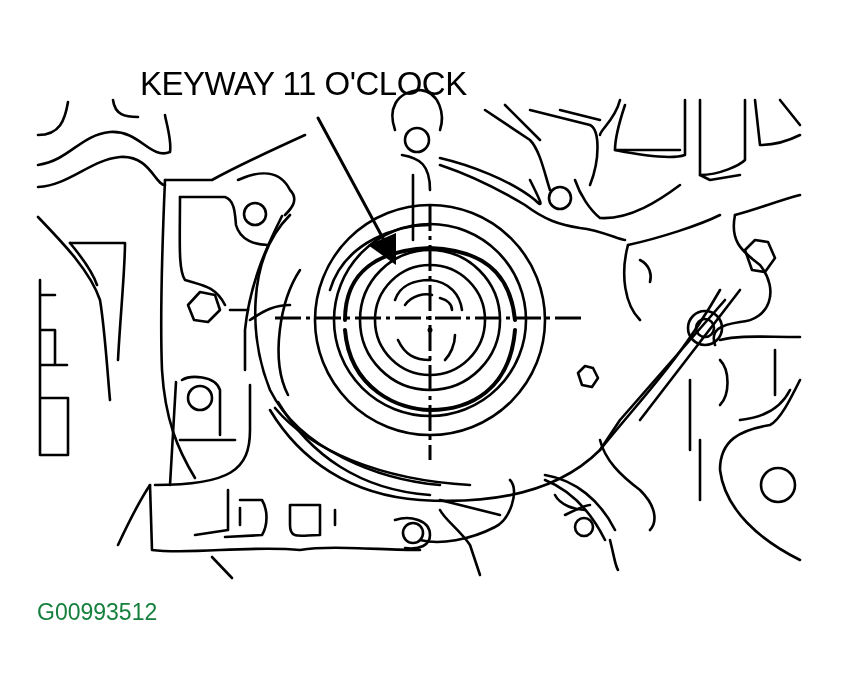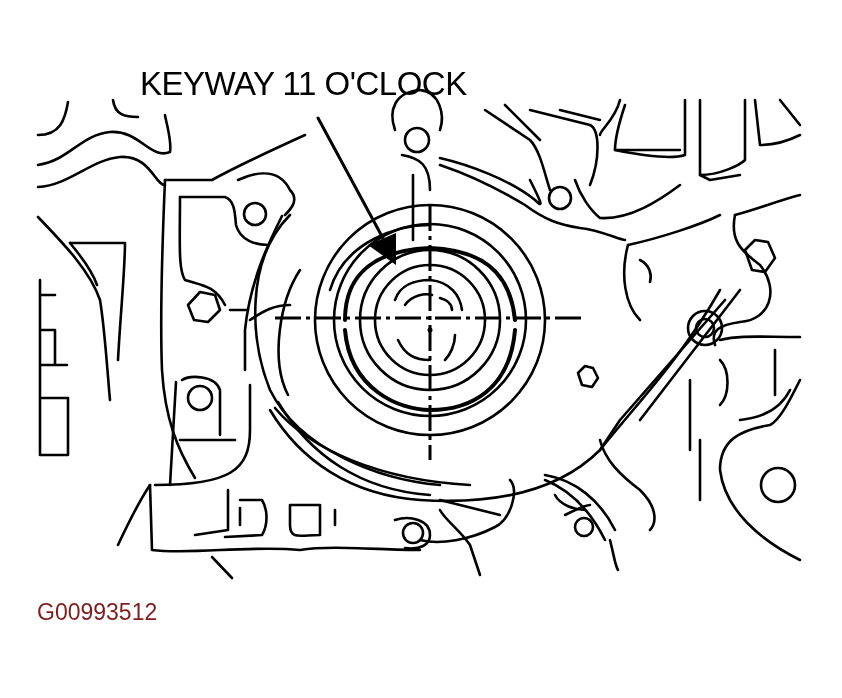--- a/index.html
+++ b/index.html
@@ -6,21 +6,21 @@
     body { width: 842px; height: 698px; position: relative; overflow: hidden; }
     .callout {
       position: absolute; left: 140px; top: 64px;
       font-family: "Liberation Sans", sans-serif;
       font-size: 33px; color: #000; letter-spacing: -0.5px;
       line-height: 40px; white-space: nowrap;
     }
     .figid {
       position: absolute; left: 37px; top: 598px;
       font-family: "Liberation Sans", sans-serif;
-      font-size: 23px; color: #7f1d1d; line-height: 28px; white-space: nowrap;
+      font-size: 23px; color: #15803d; line-height: 28px; white-space: nowrap;
     }
     svg.drawing { position: absolute; left: 0; top: 0; }
     .ln { fill: none; stroke: #000; stroke-width: 2.6; stroke-linecap: round; stroke-linejoin: round; }
     .thick { fill: none; stroke: #000; stroke-width: 4; stroke-linecap: round; }
     .dash { fill: none; stroke: #000; stroke-width: 3; stroke-dasharray: 26 5 4 5; }
   </style>
 </head>
 <body>
 
 <div class="callout">KEYWAY 11 O'CLOCK</div>

